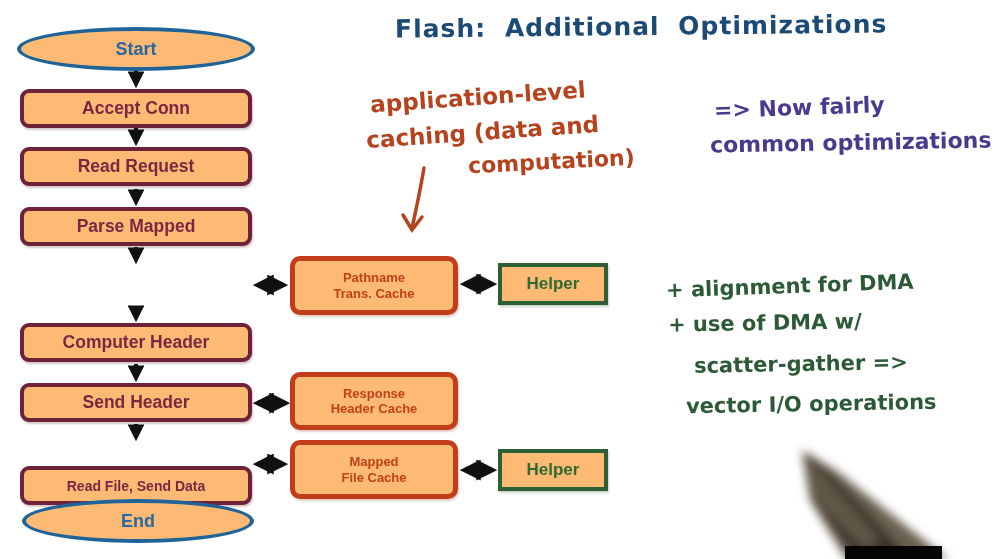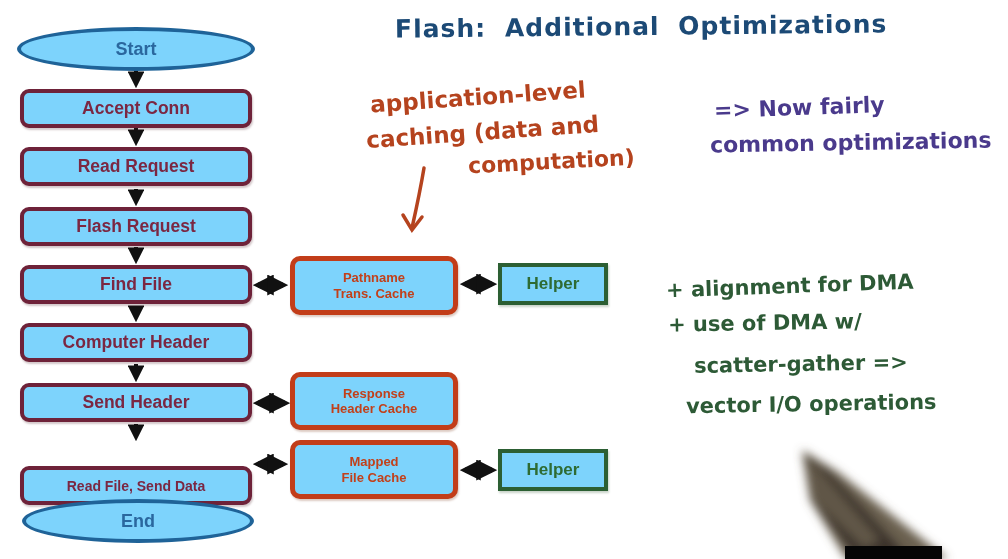--- a/index.html
+++ b/index.html
@@ -1,19 +1,19 @@
 <!DOCTYPE html>
 <html><head>
 <meta charset="utf-8">
 <style>
   html,body{margin:0;padding:0;background:#ffffff;}
   #canvas{position:relative;width:1008px;height:559px;background:#ffffff;overflow:hidden;
           font-family:"Liberation Sans",sans-serif;}
   .node{position:absolute;box-sizing:border-box;display:flex;align-items:center;justify-content:center;
-        text-align:center;font-weight:bold;background:#7dd3fc;}
+        text-align:center;font-weight:bold;background:#fdba74;}
   
   .terminal{border:4px solid #1f6398;border-radius:50%;color:#2a679e;font-size:18px;}
   #start-node{left:17px;top:27px;width:238px;height:44px;}
   #end-node{left:22px;top:499px;width:232px;height:44px;}
   
   .step{left:20px;width:232px;height:39px;border:4px solid #6e2239;border-radius:9px;
         color:#7b2742;font-size:17.5px;box-shadow:1px 2px 2px rgba(80,30,40,.25);}
   #step-0{top:89px}#step-1{top:147px}#step-2{top:207px}#step-3{top:265px}
   #step-4{top:323px}#step-5{top:383px}#step-6{top:466px;font-size:14px;}
   
@@ -85,24 +85,21 @@
     <span>Start</span>
   </div>
 
   <div id="step-0" class="node step">
     <span>Accept Conn</span>
   </div>
   <div id="step-1" class="node step">
     <span>Read Request</span>
   </div>
   <div id="step-2" class="node step">
-    <span>Flash Request</span>
-  </div>
-  <div id="step-3" class="node step">
-    <span>Find File</span>
+    <span>Parse Mapped</span>
   </div>
   <div id="step-4" class="node step">
     <span>Computer Header</span>
   </div>
   <div id="step-5" class="node step">
     <span>Send Header</span>
   </div>
   <div id="step-6" class="node step">
     <span>Read File, Send Data</span>
   </div>

